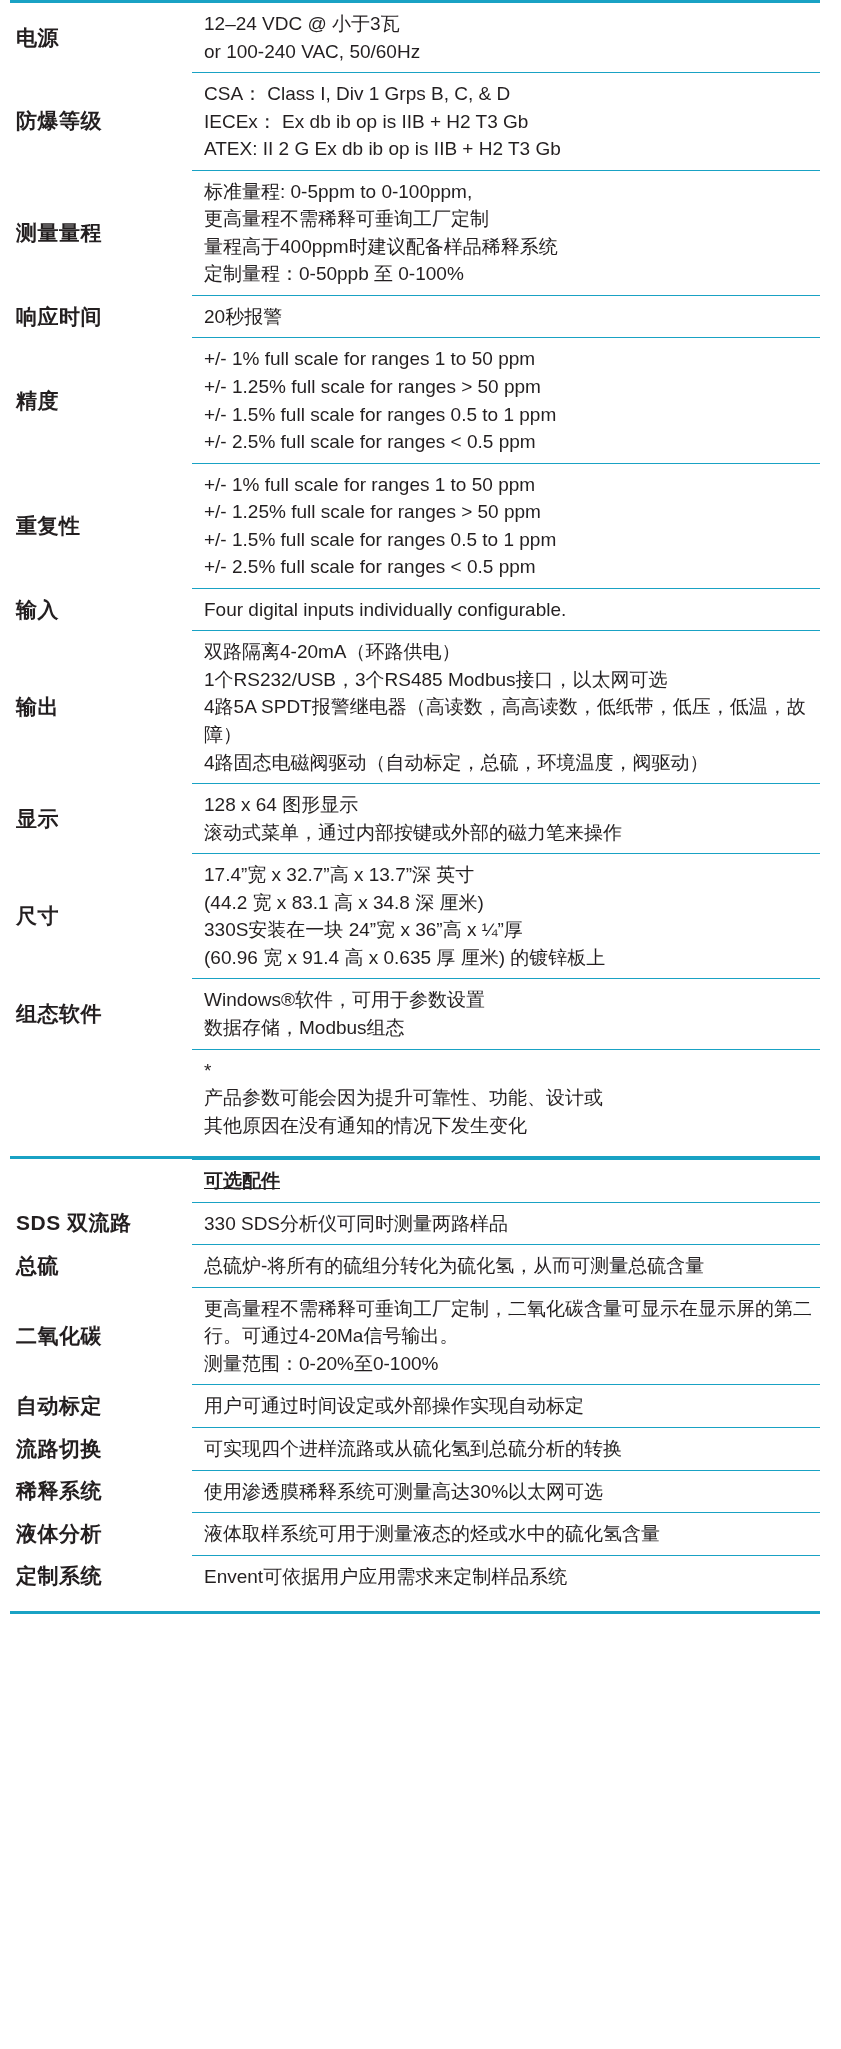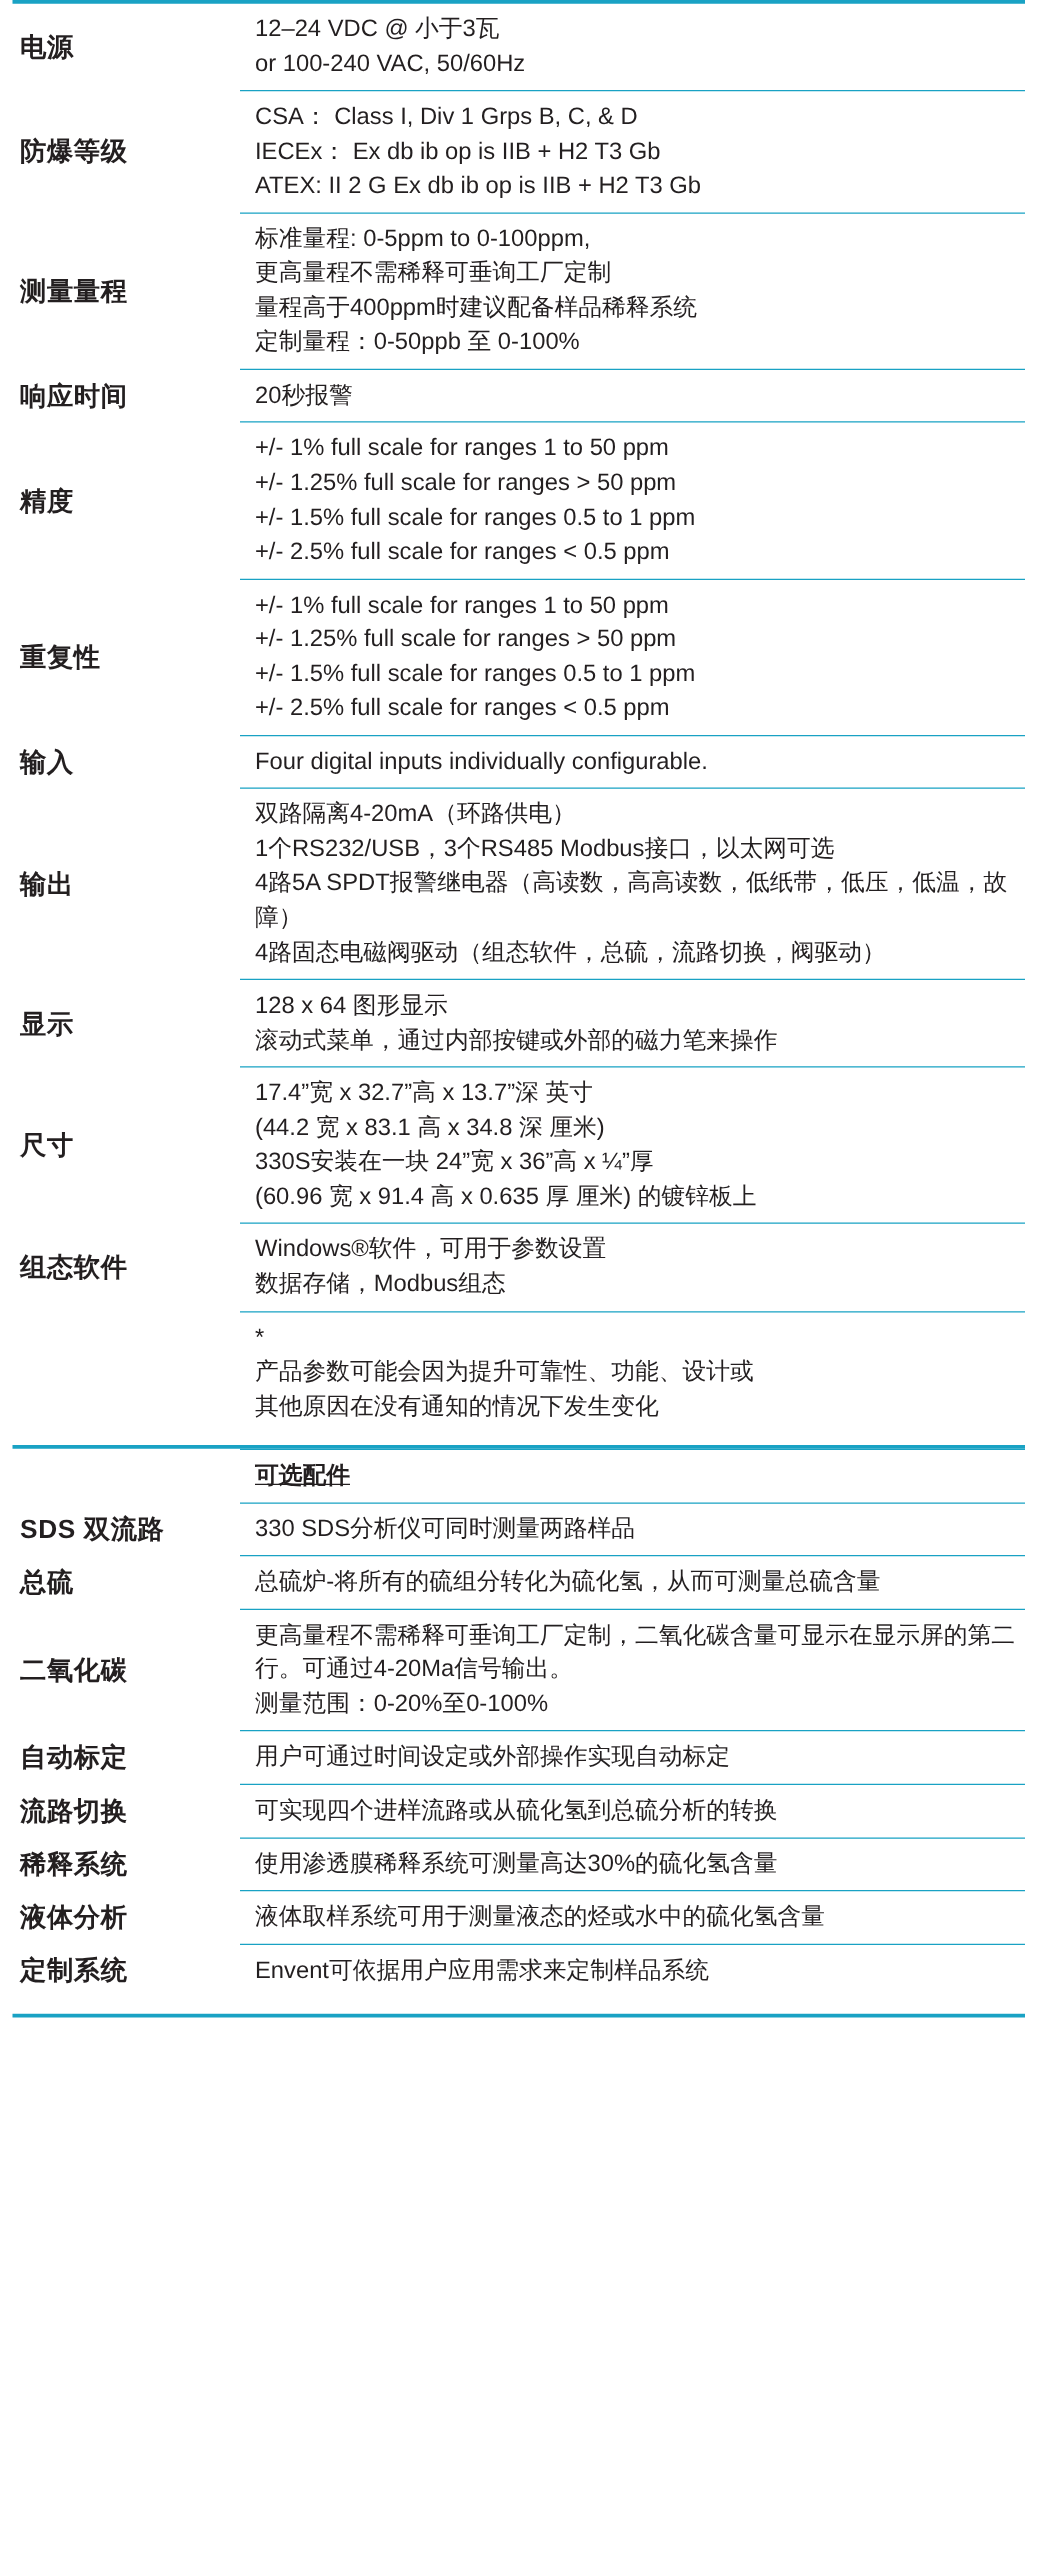--- a/index.html
+++ b/index.html
@@ -154,21 +154,21 @@
           <p class="line">Four digital inputs individually configurable.</p>
         </td>
       </tr>
 
       <tr>
         <td class="label">输出</td>
         <td class="value">
           <p class="line">双路隔离4-20mA（环路供电）</p>
           <p class="line">1个RS232/USB，3个RS485 Modbus接口，以太网可选</p>
           <p class="line">4路5A SPDT报警继电器（高读数，高高读数，低纸带，低压，低温，故障）</p>
-          <p class="line">4路固态电磁阀驱动（组态软件，总硫，流路切换，阀驱动）</p>
+          <p class="line">4路固态电磁阀驱动（自动标定，总硫，环境温度，阀驱动）</p>
         </td>
       </tr>
 
       <tr>
         <td class="label">显示</td>
         <td class="value">
           <p class="line">128 x 64 图形显示</p>
           <p class="line">滚动式菜单，通过内部按键或外部的磁力笔来操作</p>
         </td>
       </tr>
@@ -243,21 +243,21 @@
       <tr>
         <td class="label">流路切换</td>
         <td class="value">
           <p class="line">可实现四个进样流路或从硫化氢到总硫分析的转换</p>
         </td>
       </tr>
 
       <tr>
         <td class="label">稀释系统</td>
         <td class="value">
-          <p class="line">使用渗透膜稀释系统可测量高达30%的硫化氢含量</p>
+          <p class="line">使用渗透膜稀释系统可测量高达30%以太网可选</p>
         </td>
       </tr>
 
       <tr>
         <td class="label">液体分析</td>
         <td class="value">
           <p class="line">液体取样系统可用于测量液态的烃或水中的硫化氢含量</p>
         </td>
       </tr>
 

